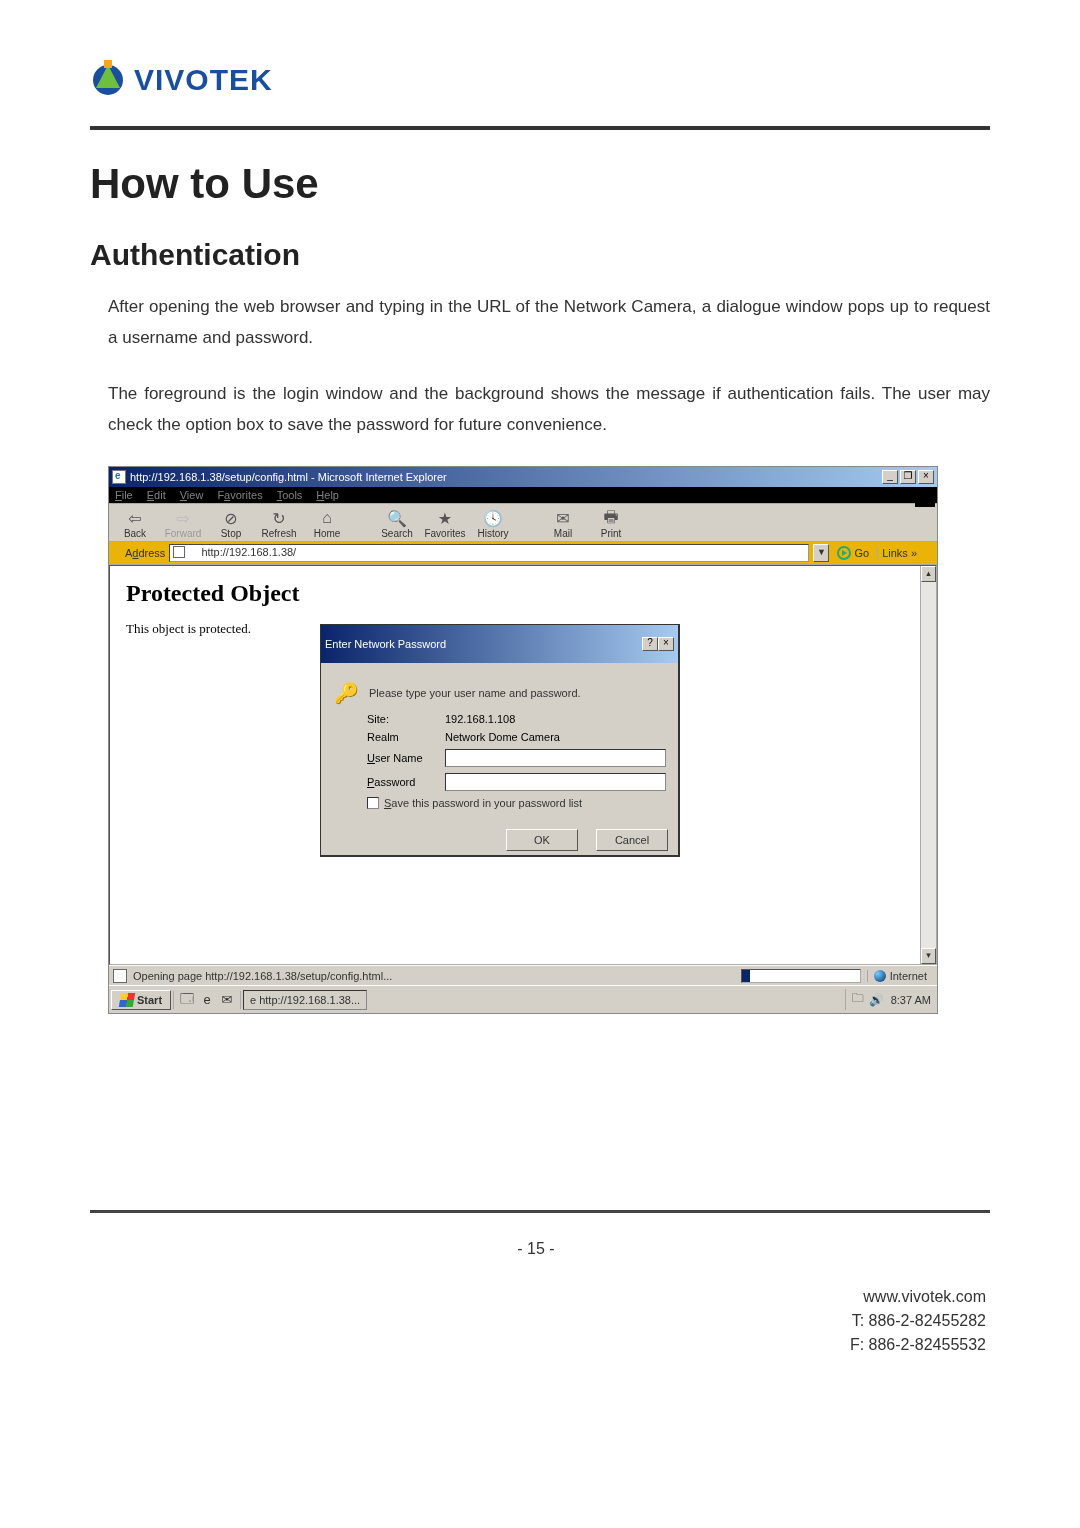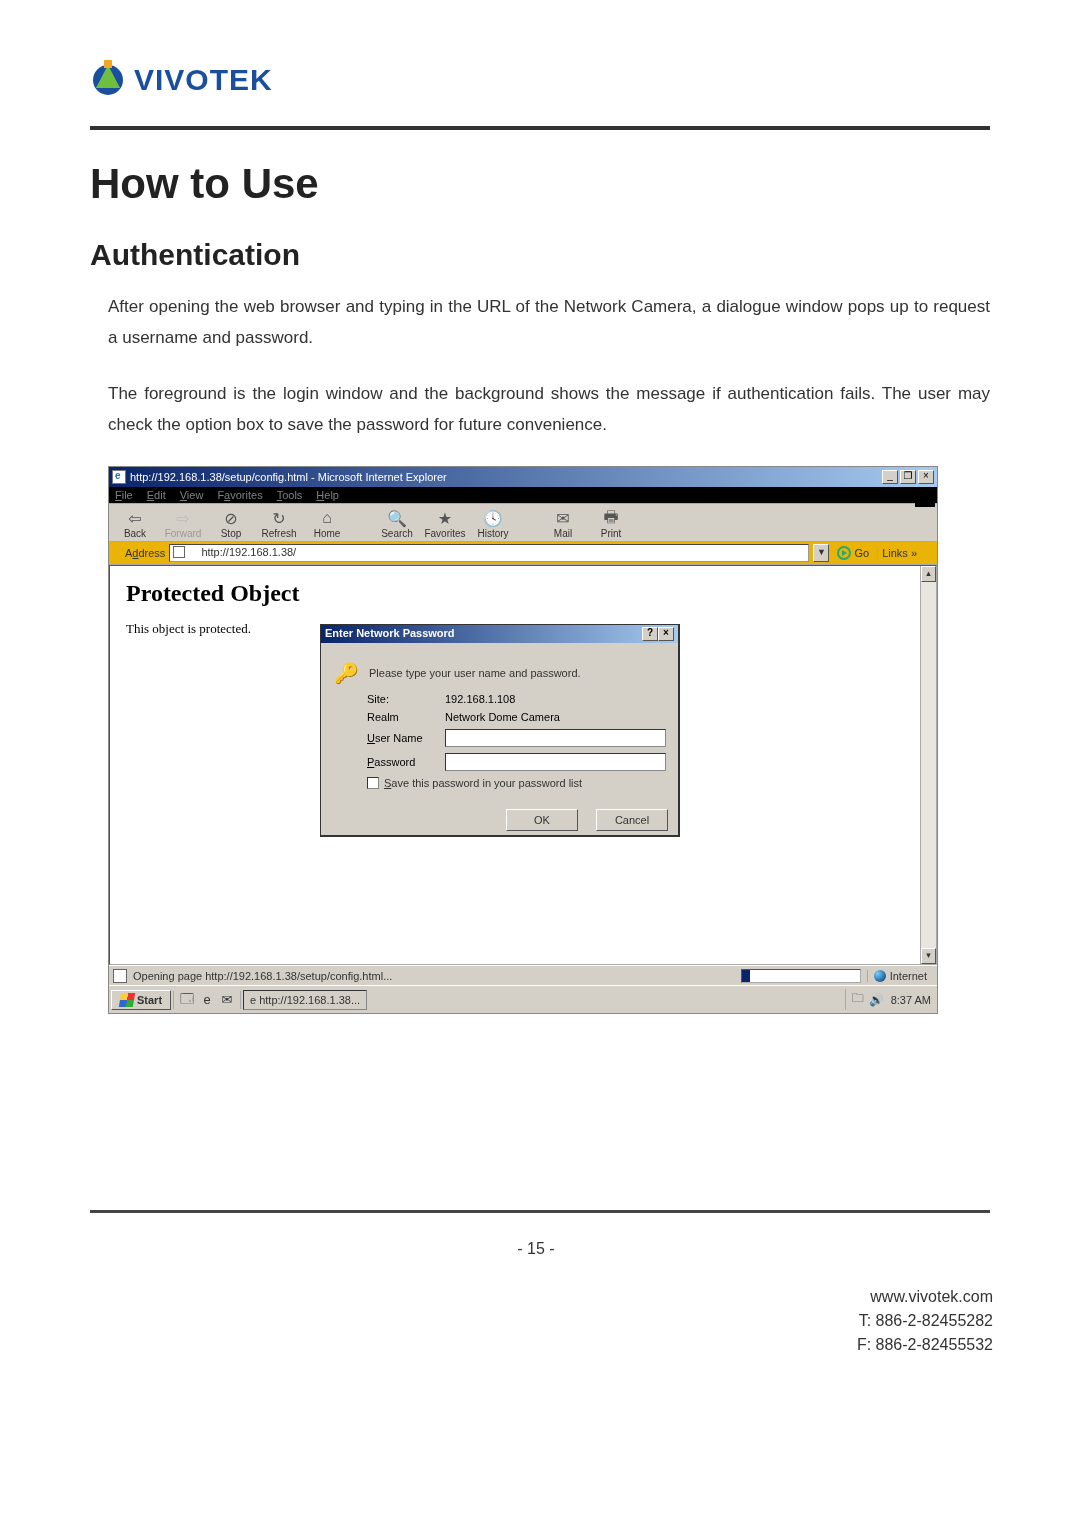--- a/index.html
+++ b/index.html
@@ -155,22 +155,22 @@
   .auth-dialog{
     position:absolute;
     left: 210px; top: 58px;
     width: 360px;
     background:#d4d0c8;
     border:1px solid #333; border-right-width:2px; border-bottom-width:2px;
     font-size:11px;
   }
   .auth-dialog .dlg-title{
     background: linear-gradient(to right,#0a246a,#a6caf0);
-    color:#fff; padding:2px 4px; font-weight:bold;
-    display:flex; 
+    color:#fff; padding:12px 4px; font-weight:normal;
+    display:flex; align-items:center;
   }
   .auth-dialog .dlg-title span{flex:1;}
   .dlg-body{ padding:10px 12px; }
   .dlg-row{ display:flex; align-items:center; margin:6px 0; gap:8px;}
   .dlg-row .k-ico{ width:28px; height:28px; display:flex; align-items:center; justify-content:center; font-size:20px;}
   .dlg-label{ width:70px; font-size:11px; color:#000;}
   .dlg-label u{text-decoration:underline;}
   .dlg-val{ font-size:11px; color:#000;}
   .dlg-input{
     flex:1; background:#fff; border:1px inset #888; height:18px;
@@ -225,21 +225,21 @@
   .tray .tico{font-size:12px;}
   .footer-hr {
     position:absolute; left:90px; right:90px; top:1210px;
     border:0; border-top:3px solid #444;
   }
   .page-num {
     position:absolute; left:0; right:8px; top:1240px;
     text-align:center; font-size:16px; color:#333;
   }
   .footer-info {
-    position:absolute; right:87px; top:1285px;
+    position:absolute; right:94px; top:1285px;
     text-align:right; font-size:16px; line-height:1.5; color:#333;
   }
 </style>
 </head>
 <body>
 
 <div class="page">
 
   <div class="logo">
     <svg width="240" height="56" viewBox="0 0 240 56">

